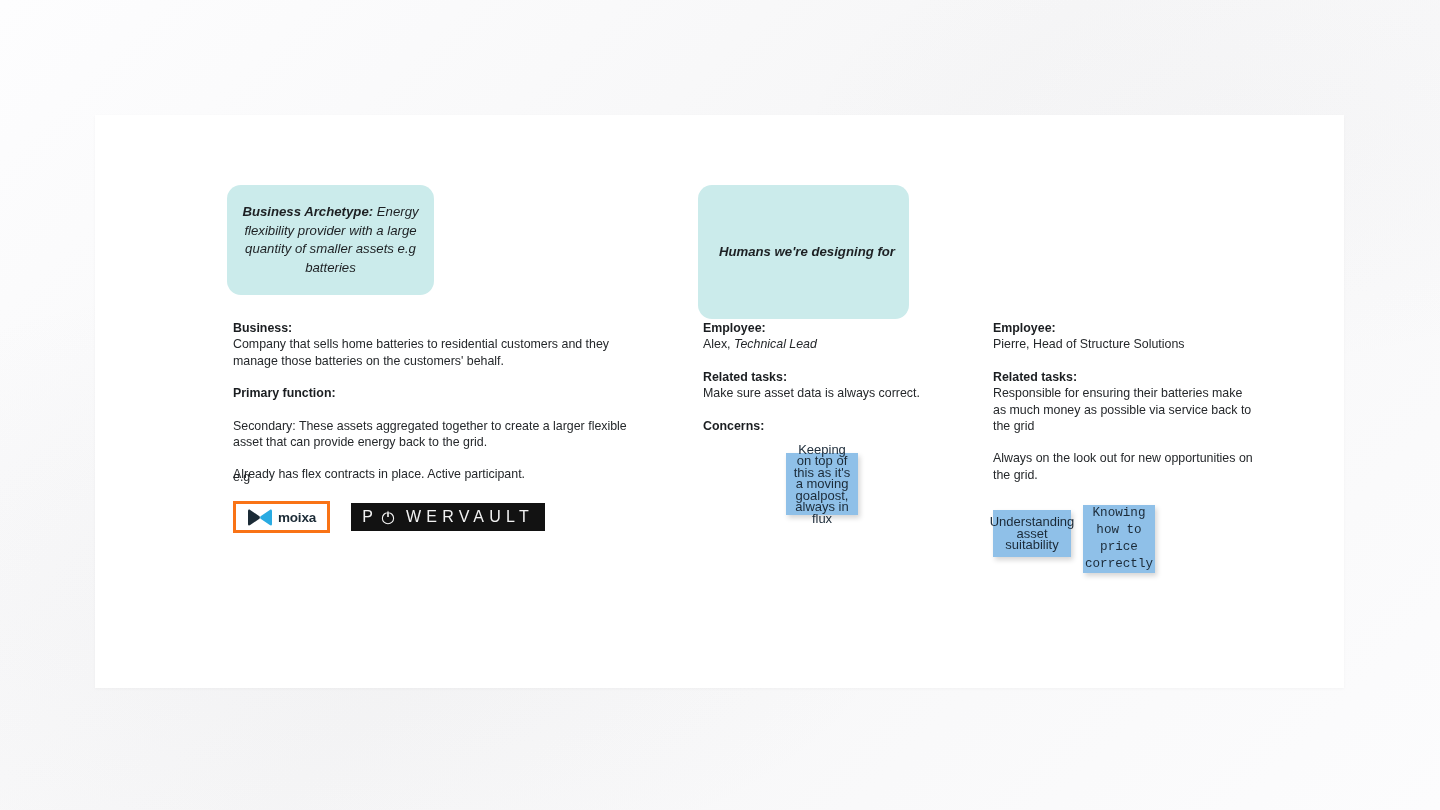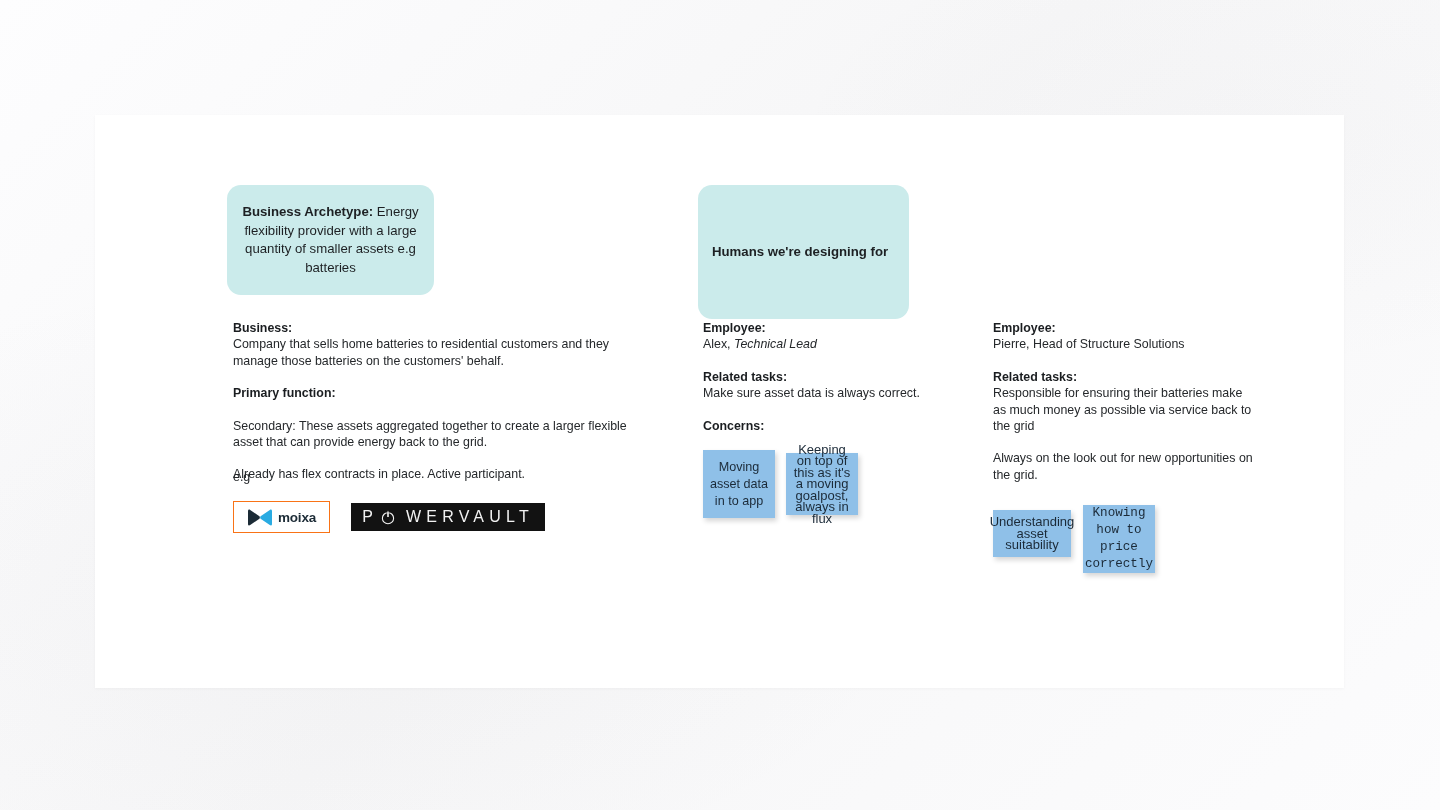--- a/index.html
+++ b/index.html
@@ -33,26 +33,27 @@
     box-shadow: 0 1px 3px rgba(0,0,0,0.035);
   }
 
   .teal-card {
     position: absolute;
     background: #cbebeb;
     border-radius: 14px;
     box-sizing: border-box;
     display: flex;
     align-items: center;
-    justify-content: flex-start;
+    justify-content: flex-end;
     text-align: center;
     color: #1d2023;
     font-size: 13.2px;
     line-height: 18.5px;
     padding: 10px 14px;
+    font-style: italic;
   }
   #card-archetype { left: 132px; top: 70px; width: 207px; height: 110px; }
   #card-humans    { left: 603px; top: 70px; width: 211px; height: 134px; }
 
   .card-line-bold { font-weight: bold; }
   .card-center-bold {
     font-weight: bold;
     font-size: 13.2px;
     color: #1d2023;
   }
@@ -88,21 +89,21 @@
     left: 138px;
     top: 355px;
     font-size: 12.4px;
     color: #25282b;
   }
 
   .logo-moixa {
     width: 97px;
     height: 32px;
     background: #ffffff;
-    border: 1px solid #f97316;
+    border: 3px solid #f97316;
     box-sizing: border-box;
     display: flex;
     align-items: center;
     justify-content: center;
     gap: 5px;
     margin-right: 21px;
   }
   .moixa-word {
     font-size: 13.5px;
     font-weight: bold;
@@ -215,21 +216,20 @@
     <div class="para">
       <span>Alex, </span><span class="italic">Technical Lead</span>
     </div>
     <div class="gap-lg"></div>
     <span class="label">Related tasks:</span>
     <div class="para">Make sure asset data is always correct.</div>
     <div class="gap-lg"></div>
     <span class="label">Concerns:</span>
   </div>
 
-  <div class="sticky big" id="sticky-moving">Moving asset data in to app</div>
   <div class="sticky small" id="sticky-keeping">Keeping on top of this as it's a moving goalpost, always in flux</div>
 
   <div class="column" id="col-pierre">
     <span class="label">Employee:</span>
     <div class="para">Pierre, Head of Structure Solutions</div>
     <div class="gap-lg"></div>
     <span class="label">Related tasks:</span>
     <div class="para">Responsible for ensuring their batteries make as much money as possible via service back to the grid</div>
     <div class="gap-lg"></div>
     <div class="para">Always on the look out for new opportunities on the grid.</div>

